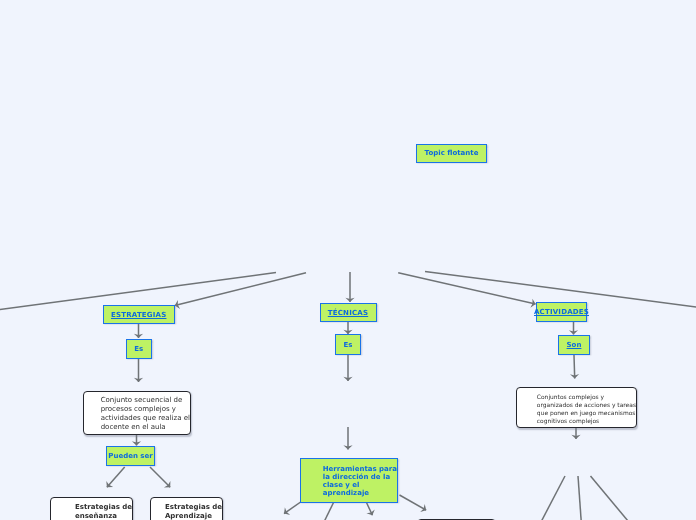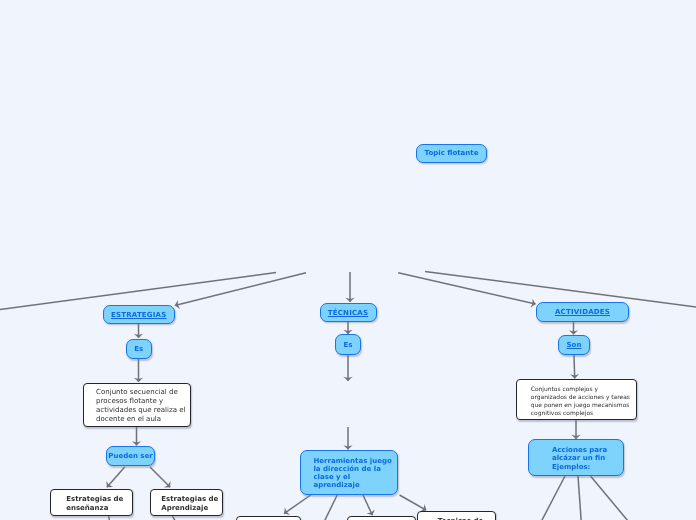--- a/index.html
+++ b/index.html
@@ -3,26 +3,26 @@
 <meta charset="utf-8">
 <style>
   html,body{margin:0;padding:0;}
   body{width:696px;height:520px;overflow:hidden;background:#f0f4fd;
        font-family:"DejaVu Sans",sans-serif;
        -webkit-font-smoothing:antialiased;}
   #canvas{position:relative;width:696px;height:520px;overflow:hidden;}
   svg#links{position:absolute;left:0;top:0;width:696px;height:520px;}
   .node{position:absolute;box-sizing:border-box;display:flex;
         font-size:7px;line-height:8.85px;}
-  .blue{border:1.4px solid #1a73e8;background:#7dd3fc;border-radius:7px;color:#0c6ade;
+  .blue{border:1.4px solid #1a73e8;background:#bef264;border-radius:0;color:#0c6ade;
         font-weight:bold;box-shadow:1px 1.2px 1.4px rgba(120,126,145,.42);}
   .black{border:1.4px solid #25262d;background:#fff;border-radius:4px;color:#303030;
          box-shadow:1px 1.2px 1.4px rgba(120,126,145,.42);}
   .ctr{align-items:center;justify-content:center;text-align:center;white-space:nowrap;padding-top:1px;}
-  .body{align-items:flex-start;justify-content:center;padding:4.2px 0 0 7.5px;}
+  .body{align-items:flex-start;justify-content:flex-end;padding:4.2px 0 0 7.5px;margin-top:8px;}
   .ls{letter-spacing:.2px;text-decoration:underline;}
   .sm{font-size:5.95px;line-height:8px;}
   .ln{display:block;}
 </style>
 </head>
 <body>
 
 <div id="canvas">
 
   <svg id="links" viewBox="0 0 696 520" xmlns="http://www.w3.org/2000/svg">
@@ -67,38 +67,38 @@
     <span class="ln">Topic flotante</span>
   </div>
 
 
   <div class="node blue ctr ls" style="left:103px;top:305px;width:71.5px;height:19px;">
     <span class="ln">ESTRATEGIAS</span>
   </div>
   <div class="node blue ctr ls" style="left:319.5px;top:303px;width:57px;height:19px;">
     <span class="ln">TÉCNICAS</span>
   </div>
-  <div class="node blue ctr ls" style="left:536px;top:302px;width:93px;height:20px;">
+  <div class="node blue ctr ls" style="left:536px;top:302px;width:51px;height:20px;">
     <span class="ln">ACTIVIDADES</span>
   </div>
 
   <div class="node blue ctr" style="left:126px;top:338.5px;width:25.5px;height:20px;">
     <span class="ln">Es</span>
   </div>
   <div class="node blue ctr" style="left:335px;top:334px;width:26px;height:21px;">
     <span class="ln">Es</span>
   </div>
   <div class="node blue ctr" style="left:558px;top:335px;width:32px;height:20px;text-decoration:underline;">
     <span class="ln">Son</span>
   </div>
 
   <div class="node black body" style="left:83px;top:383px;width:108px;height:44px;">
     <div>
       <span class="ln">Conjunto secuencial de</span>
-      <span class="ln">procesos flotante y</span>
+      <span class="ln">procesos complejos y</span>
       <span class="ln">actividades que realiza el</span>
       <span class="ln">docente en el aula</span>
     </div>
   </div>
 
 
   <div class="node black body sm" style="left:516px;top:379px;width:121px;height:41px;padding-top:5px;padding-left:7.8px;">
     <div>
       <span class="ln">Conjuntos complejos y</span>
       <span class="ln">organizados de acciones y tareas</span>
@@ -106,34 +106,27 @@
       <span class="ln">cognitivos complejos</span>
     </div>
   </div>
 
   <div class="node blue ctr" style="left:106px;top:446px;width:49px;height:20px;">
     <span class="ln">Pueden ser</span>
   </div>
 
   <div class="node blue body" style="left:300px;top:450px;width:98px;height:45px;padding-top:5.6px;padding-left:7.2px;line-height:8.3px;">
     <div>
-      <span class="ln">Herramientas juego</span>
+      <span class="ln">Herramientas para</span>
       <span class="ln">la dirección de la</span>
       <span class="ln">clase y el</span>
       <span class="ln">aprendizaje</span>
     </div>
   </div>
 
-  <div class="node blue body" style="left:528px;top:439px;width:96px;height:37px;padding-top:6px;padding-left:7.2px;line-height:8.45px;">
-    <div>
-      <span class="ln">Acciones para</span>
-      <span class="ln">alcázar un fin</span>
-      <span class="ln">Ejemplos:</span>
-    </div>
-  </div>
 
   <div class="node black body" style="left:50px;top:489px;width:83px;height:27px;padding-top:5.2px;padding-left:6.5px;line-height:8.8px;font-weight:bold;">
     <div>
       <span class="ln">Estrategias de</span>
       <span class="ln">enseñanza</span>
     </div>
   </div>
 
   <div class="node black body" style="left:150px;top:489px;width:73px;height:27px;padding-top:5.2px;padding-left:6.5px;line-height:8.8px;font-weight:bold;">
     <div>

